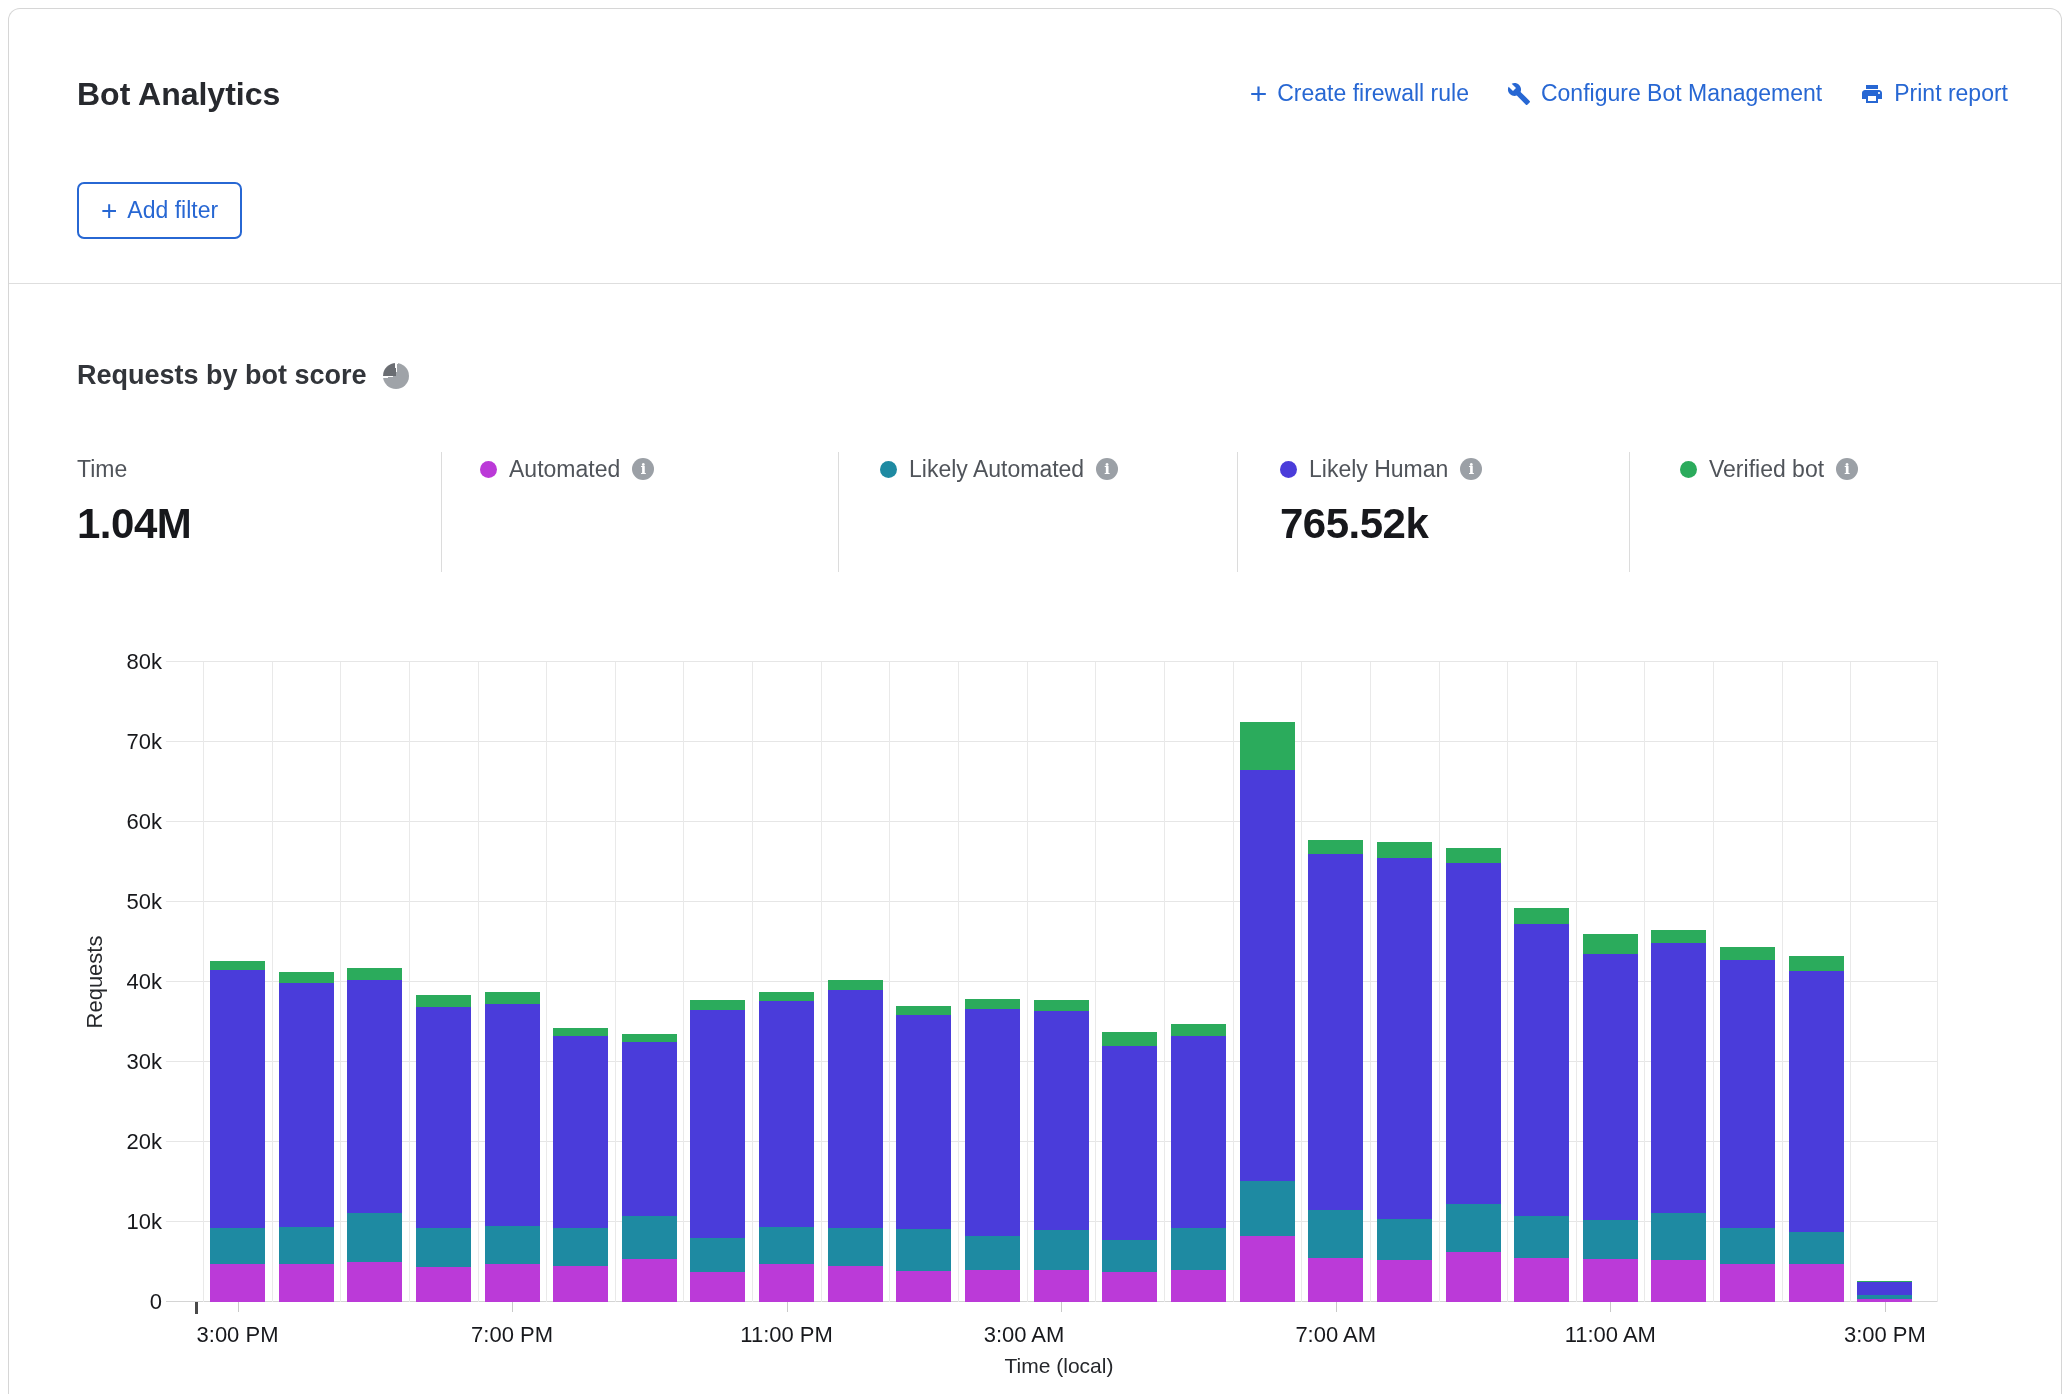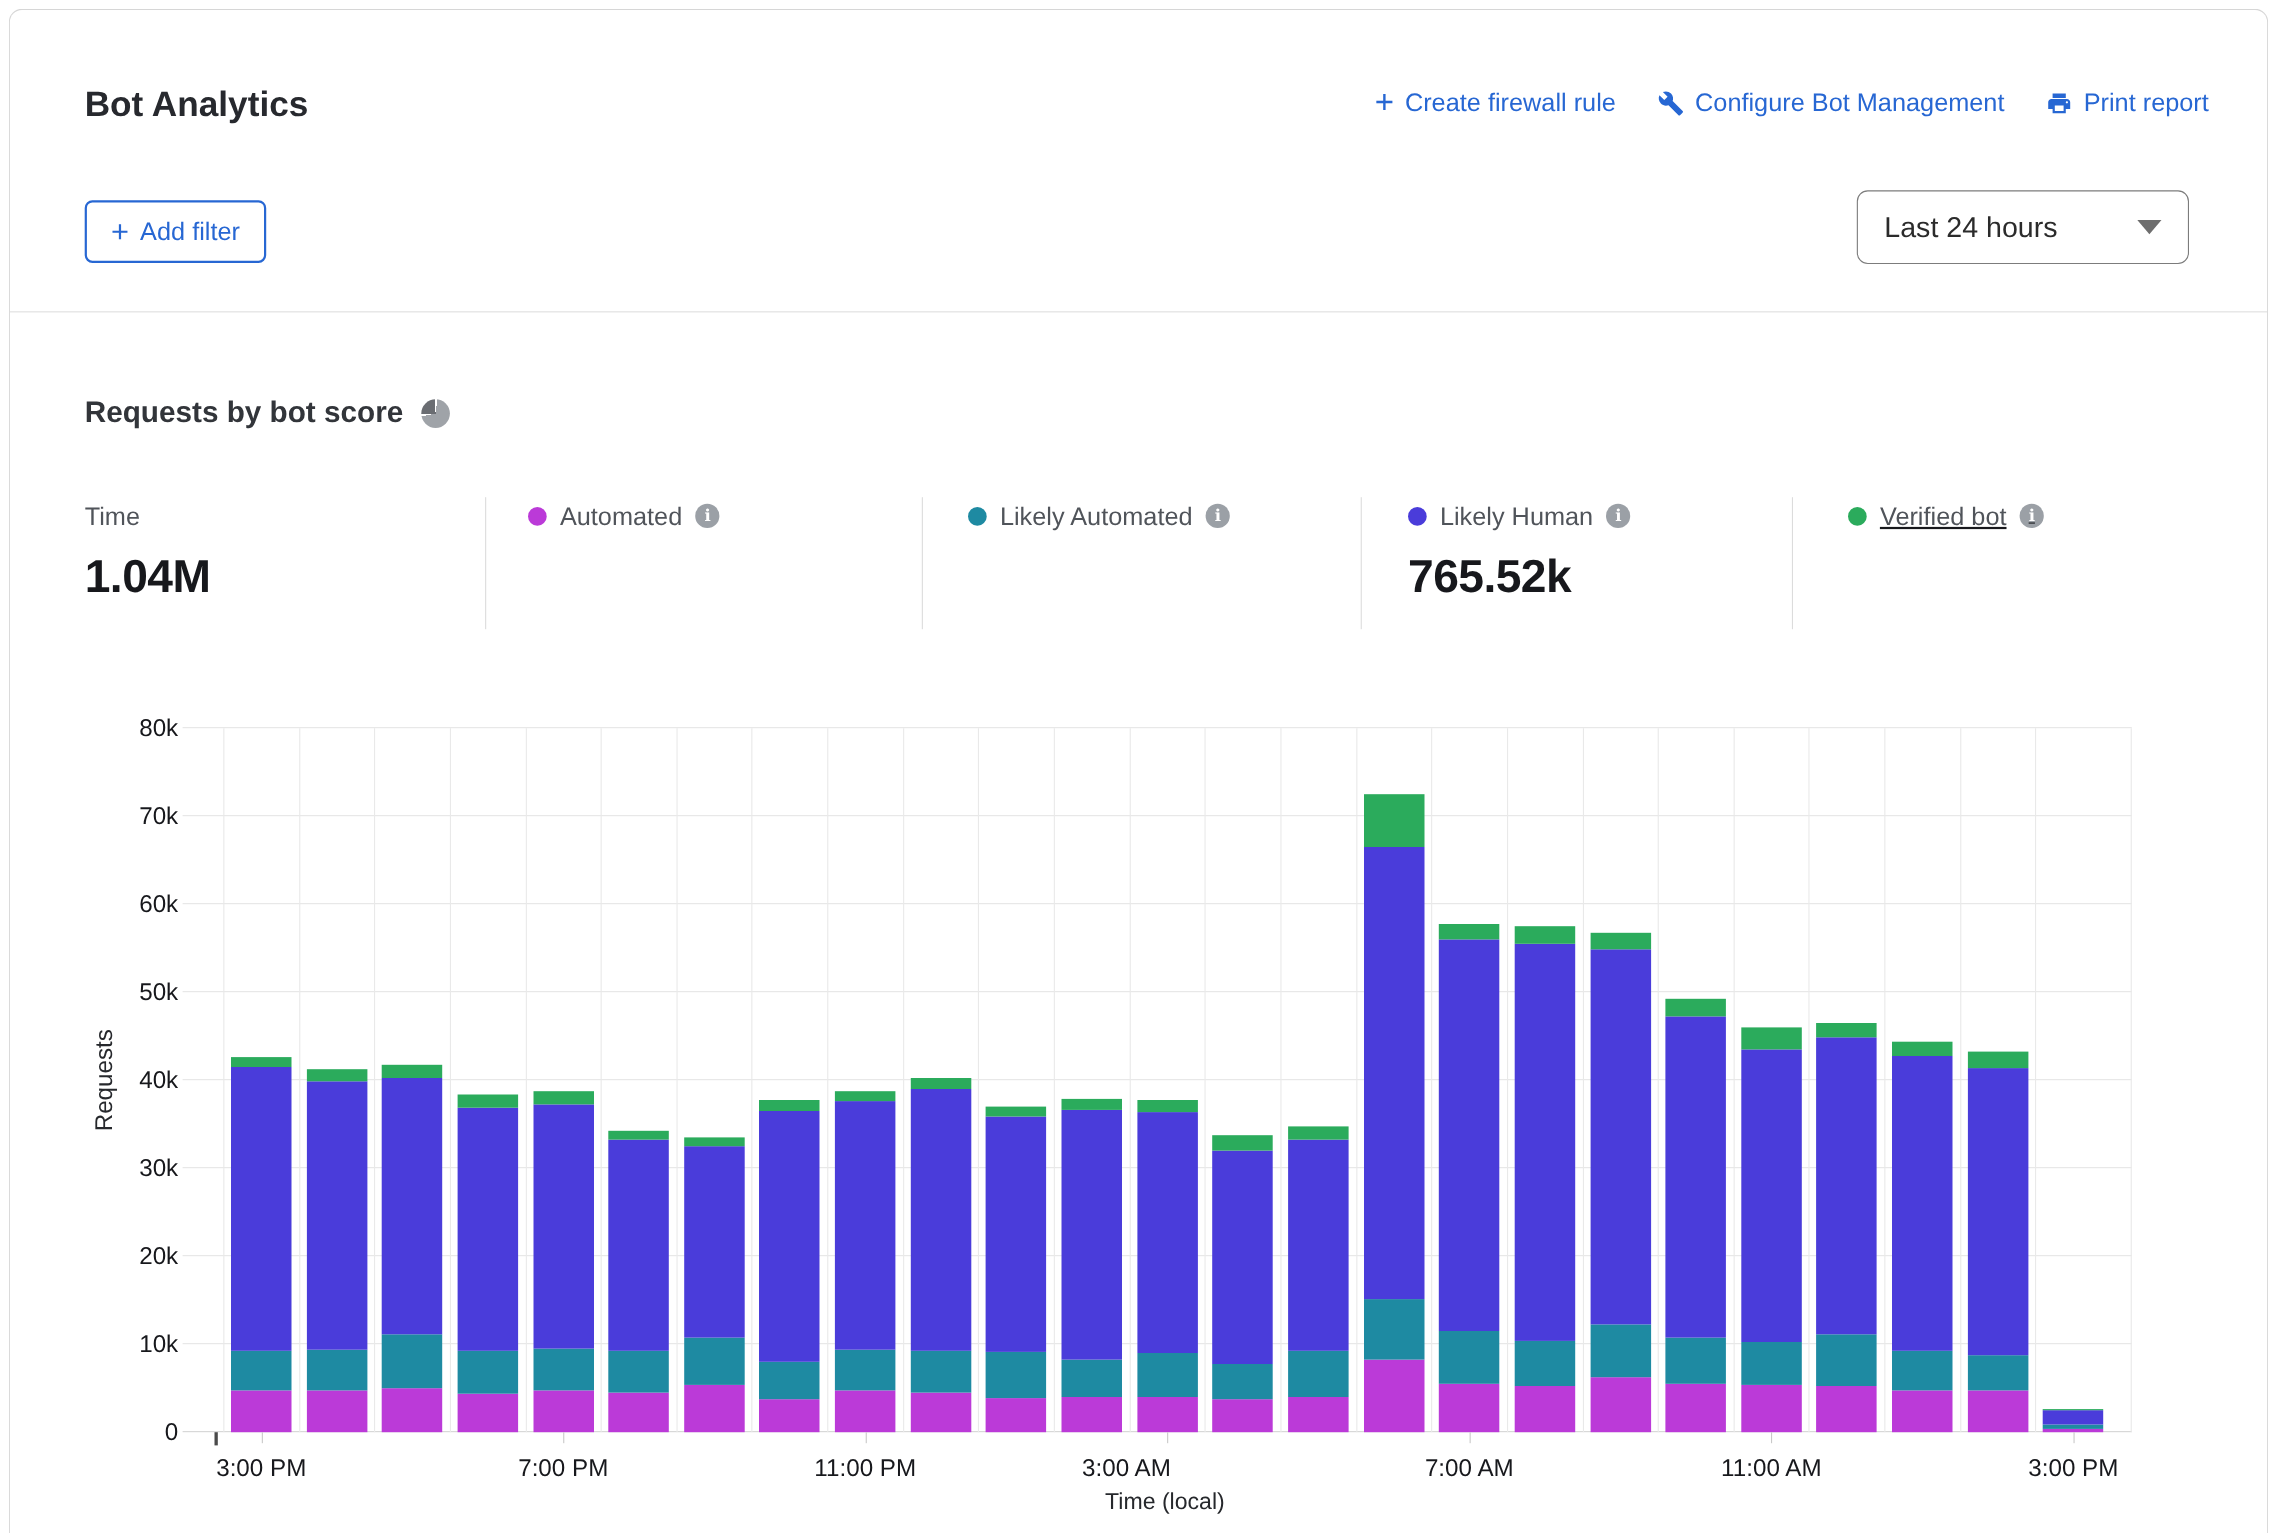--- a/index.html
+++ b/index.html
@@ -74,24 +74,20 @@
         </svg>
         <span>Print report</span>
       </div>
     </div>
 
   <button class="btn-add-filter">
     <span class="plus">+</span>
     <span>Add filter</span>
   </button>
 
-  <div class="dropdown">
-    <span>Last 24 hours</span>
-    <span class="caret"></span>
-  </div>
 
   <div class="divider"></div>
 
   <div class="section-head">
     <h2>Requests by bot score</h2>
     <span class="pie-icon"></span>
   </div>
 
   <div class="stat" style="left:77px">
     <div class="lab-row">
@@ -119,21 +115,21 @@
       <div class="stat-sep" style="left: 1237px;"></div>
       <div class="stat" style="left: 1280px;">
         <div class="lab-row">
           <div class="dot" style="background: rgb(74, 60, 218);"></div>
           <div>Likely Human</div>
           <div class="info">i</div>
         </div>
         <div class="val">765.52k</div>
       </div>
       <div class="stat-sep" style="left: 1629px;"></div>
-      <div class="stat" style="left: 1680px; text-decoration: underline;">
+      <div class="stat" style="left: 1680px;">
         <div class="lab-row">
           <div class="dot" style="background: rgb(43, 171, 92);"></div>
           <div>Verified bot</div>
           <div class="info">i</div>
         </div>
       </div>
     </div>
 
   <div class="ylabel">Requests</div>
   <div id="yticks">

